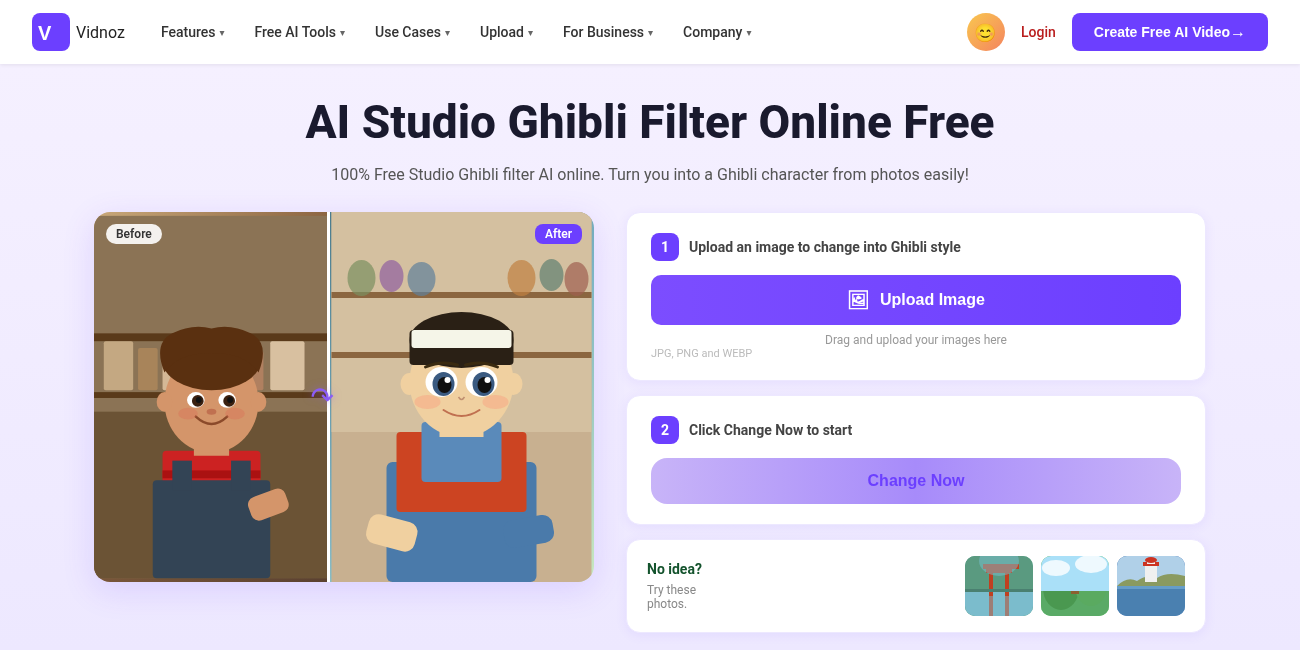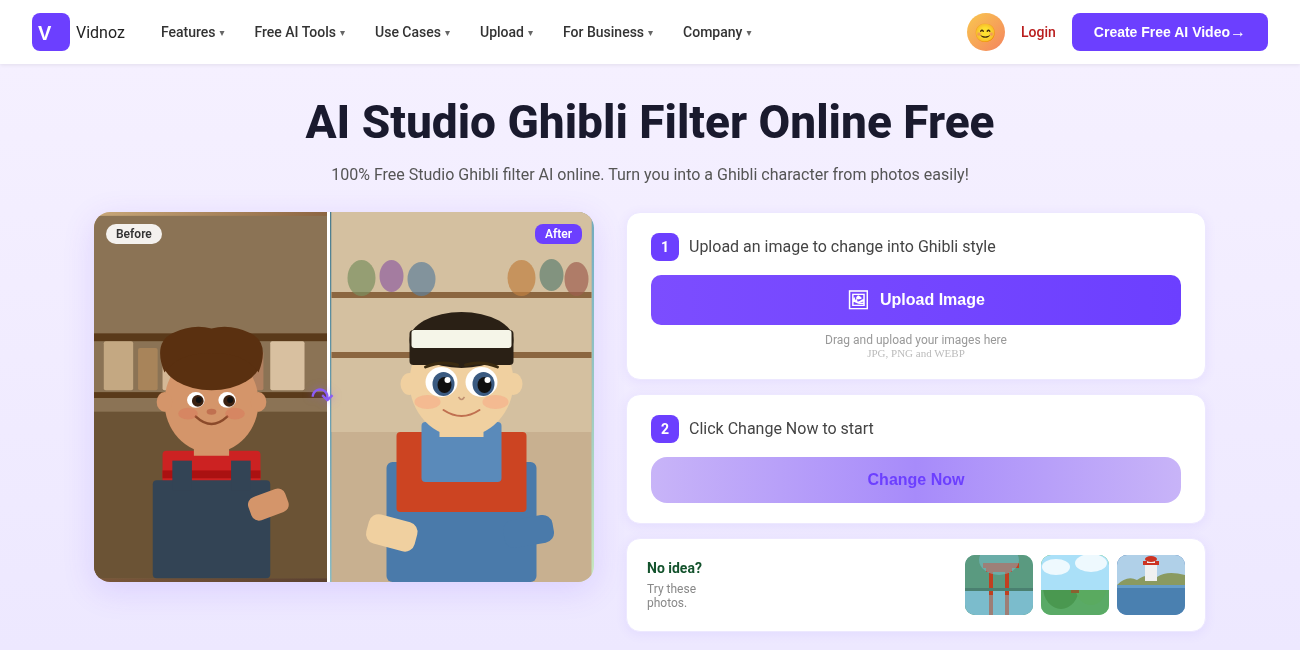--- a/index.html
+++ b/index.html
@@ -229,23 +229,23 @@
       border-radius: 8px;
       background: #6c3fff;
       color: #fff;
       font-size: 14px;
       font-weight: 700;
       display: flex;
       align-items: center;
       justify-content: center;
     }
     .step-desc {
-      font-size: 16px;
+      font-size: 14px;
       color: #444;
-      font-weight: 400;
+      font-weight: 700;
     }
     .upload-btn {
       width: 100%;
       background: linear-gradient(90deg, #7c4dff, #6c3fff);
       color: #fff;
       border: none;
       border-radius: 10px;
       padding: 14px 0;
       font-size: 16px;
       font-weight: 600;
@@ -255,24 +255,23 @@
       justify-content: center;
       gap: 10px;
     }
     .upload-hint {
       text-align: center;
       font-size: 12px;
       color: #999;
       margin-top: 8px;
     }
     .upload-hint-sub {
-      text-align: center;
+      text-align: left;
       font-size: 11px;
       color: #bbb;
-      font-family: Liberation Serif, serif;
     }
     .change-btn {
       width: 100%;
       background: linear-gradient(90deg, #c8b4f8, #a78bfa, #c8b4f8);
       color: #6c3fff;
       border: none;
       border-radius: 16px;
       padding: 14px 0;
       font-size: 16px;
       font-weight: 700;

